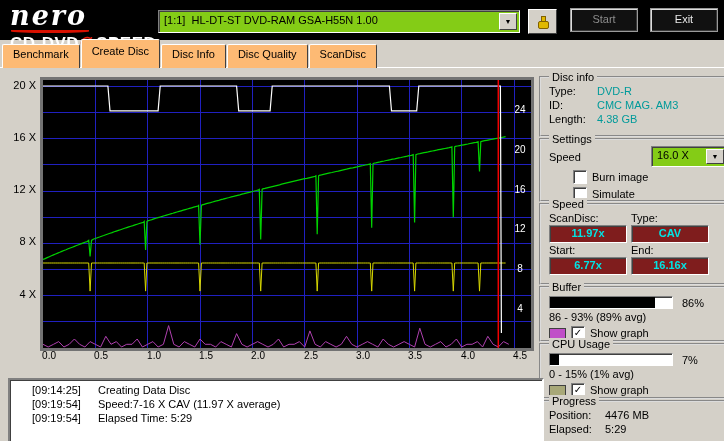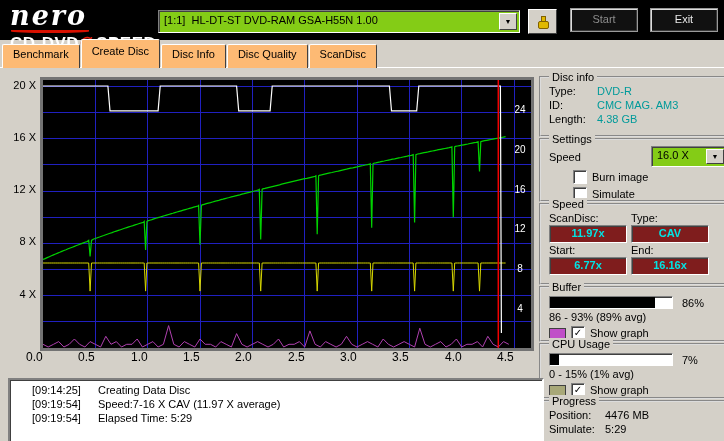--- a/index.html
+++ b/index.html
@@ -37,21 +37,21 @@
   .tabline{position:absolute;left:0;top:67px;width:724px;height:1px;background:#ffffff;}
   .tabs{position:absolute;left:2px;top:45px;height:23px;display:flex;align-items:flex-end;}
   .tab{height:20px;padding:3px 10px 0;background:#fdba74;margin-right:1px;
        border:1px solid;border-color:#ffffff #404040 #404040 #ffffff;border-bottom:none;
        border-top-left-radius:2px;border-top-right-radius:2px;white-space:nowrap;}
   .tab.active{height:23px;padding-top:5px;position:relative;z-index:2;}
 
   
   #plot{position:absolute;left:40px;top:77px;width:488px;height:268px;background:#000;border:3px solid #737373;}
   .ylab{position:absolute;left:2px;width:34px;text-align:right;font-size:11px;}
-  .xlab{position:absolute;top:350px;width:30px;text-align:left;font-size:12px;}
+  .xlab{position:absolute;top:350px;width:30px;text-align:right;font-size:10px;}
 
   
   fieldset{position:absolute;left:539px;width:178px;margin:0;min-inline-size:0;
            border:2px groove #dcdcdc;padding:1px 8px 2px;}
   legend{font-size:11px;padding:0 3px;background:#d4d0c8;}
   .inforow{display:flex;line-height:14px;}
   .inforow .lbl{width:48px;}
   .val-teal{color:#009a9a;}
   .speedrow{display:flex;justify-content:space-between;align-items:center;height:21px;}
   .small-combo{width:74px;height:19px;}
@@ -247,21 +247,21 @@
   </div>
 </fieldset>
 
 <fieldset style="top:395px;height:42px">
   <legend>Progress</legend>
   <div class="inforow">
     <span class="lbl" style="width:56px">Position:</span>
     <span>4476 MB</span>
   </div>
   <div class="inforow">
-    <span class="lbl" style="width:56px">Simulate:</span>
+    <span class="lbl" style="width:56px">Elapsed:</span>
     <span>5:29</span>
   </div>
 </fieldset>
 
 <div class="logbox">
   <div class="logrow">
     <span class="logicon"><span class="cd"></span></span>
     <span class="logtime">[09:14:25]</span>
     <span class="logtext">Creating Data Disc</span>
   </div>

